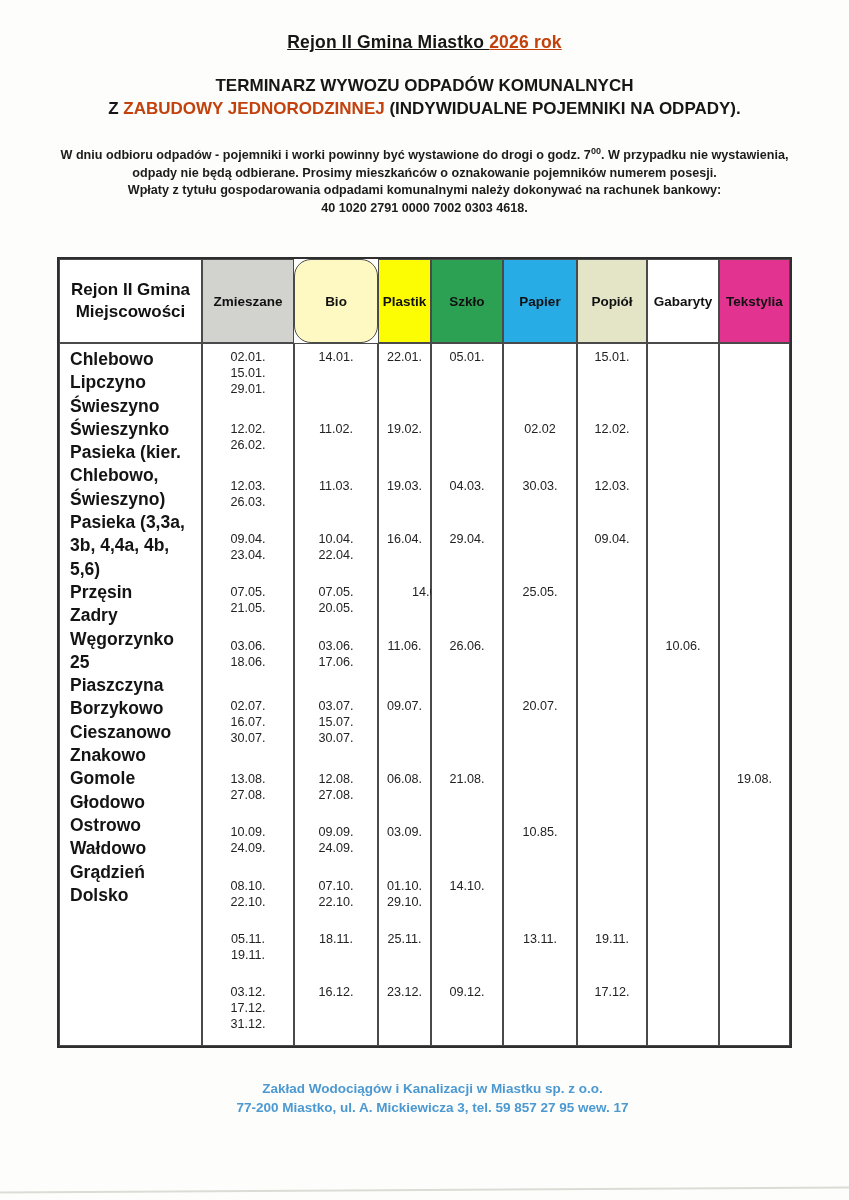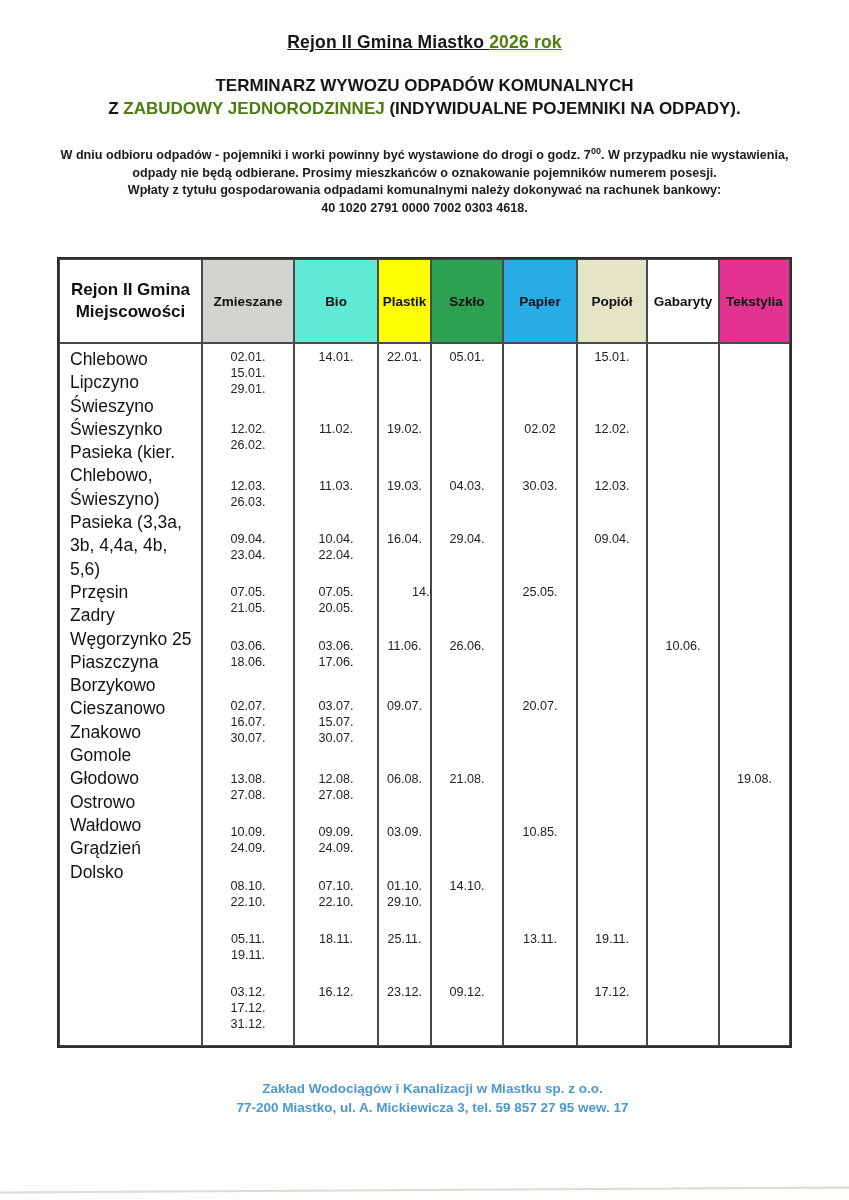--- a/index.html
+++ b/index.html
@@ -5,21 +5,21 @@
   html,body{margin:0;padding:0;background:#e9e9e7;}
   .page{
     position:relative;
     width:849px;height:1200px;
     margin:0 auto;
     background:#fdfdfb;
     font-family:"Liberation Sans", sans-serif;
     color:#161616;
     overflow:hidden;
   }
-  .red{color:#4d7c0f;}
+  .red{color:#c2410c;}
   .u{text-decoration:underline;}
 
   .title{
     position:absolute;top:32px;left:0;width:100%;
     text-align:center;font-size:17.5px;font-weight:bold;letter-spacing:.2px;
   }
   .heading{
     position:absolute;top:74px;left:0;width:100%;
     text-align:center;font-size:17px;font-weight:bold;line-height:23px;
   }
@@ -45,21 +45,21 @@
   .cell{border:1px solid #4a4a4a;box-sizing:border-box;}
   .hcell{
     display:flex;flex-direction:column;justify-content:center;align-items:center;
     font-weight:bold;font-size:13.5px;color:#111;text-align:center;
   }
   .corner{
     font-size:17px;line-height:22px;background:#fff;
   }
   .villages{
     padding:4px 4px 0 10px;
-    font-weight:normal;font-size:17.5px;line-height:23.3px;color:#141414;
+    font-weight:bold;font-size:17.5px;line-height:23.3px;color:#141414;
     background:#fff;
   }
   .datecol{
     display:flex;flex-direction:column;
     padding-top:6px;
     background:#fff;
   }
   .month{
     flex:0 0 auto;
     text-align:center;font-size:12.6px;line-height:15.8px;color:#222;
@@ -100,21 +100,21 @@
 
   <div class="table" id="grid">
     <div class="cell hcell corner">
       <div>Rejon II Gmina</div>
       <div>Miejscowości</div>
     </div>
 
     <div class="cell hcell" style="background: rgb(210, 210, 207);">
         <span>Zmieszane</span>
       </div>
-      <div class="cell hcell" style="background: #5eead4;">
+      <div class="cell hcell" style="background: #fef9c3; border-radius: 17px;">
         <span>Bio</span>
       </div>
       <div class="cell hcell" style="background: rgb(252, 252, 2);">
         <span>Plastik</span>
       </div>
       <div class="cell hcell" style="background: rgb(44, 161, 83);">
         <span>Szkło</span>
       </div>
       <div class="cell hcell" style="background: rgb(39, 172, 230);">
         <span>Papier</span>

